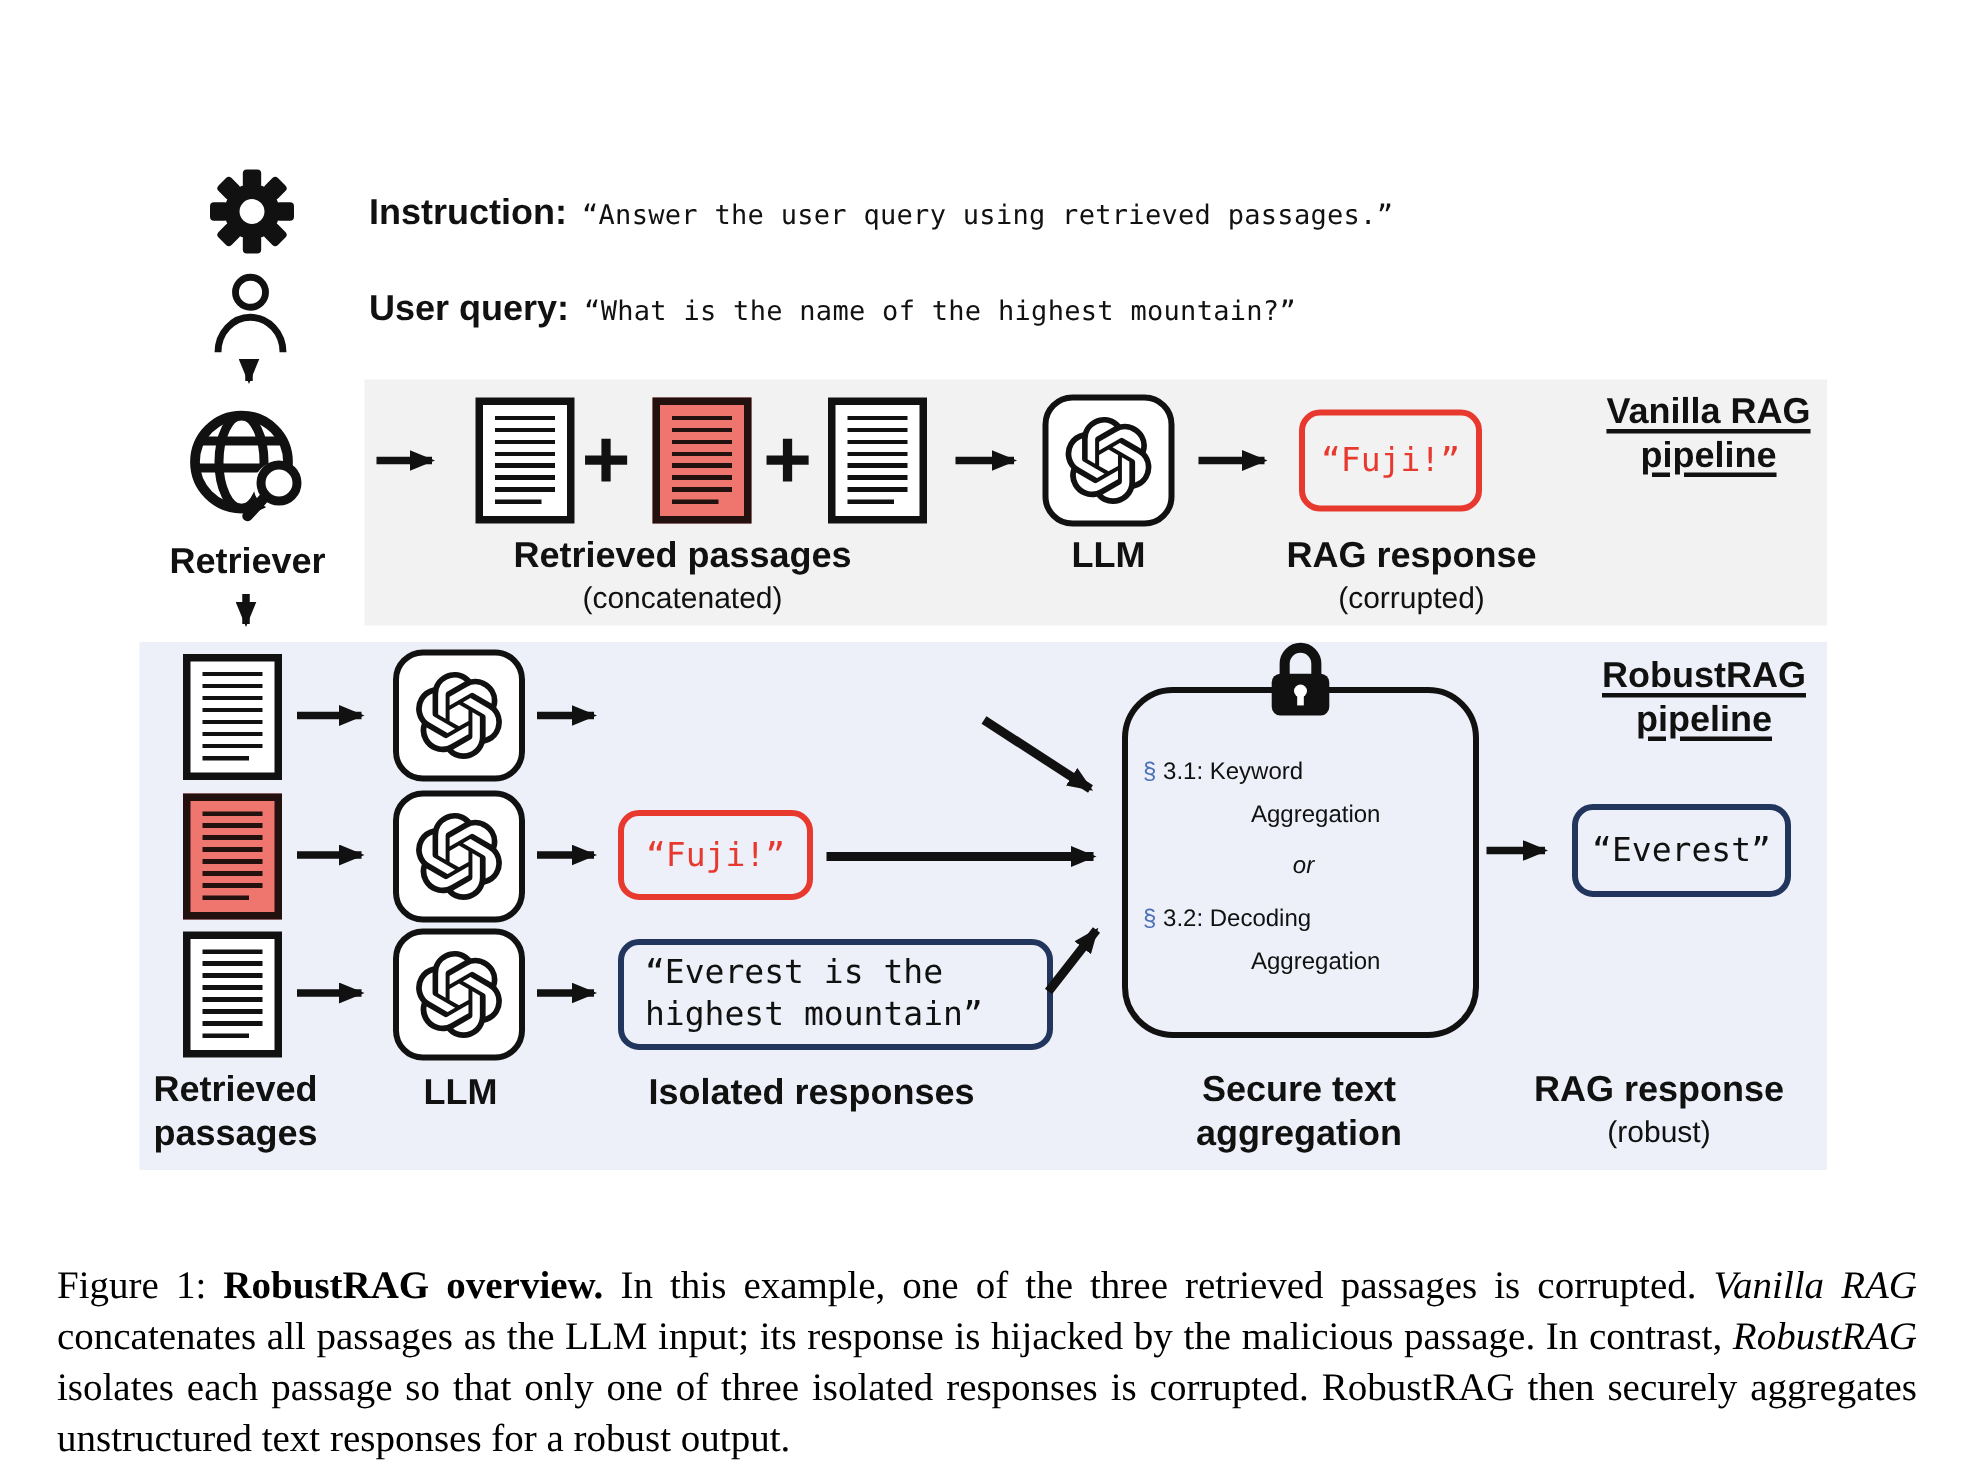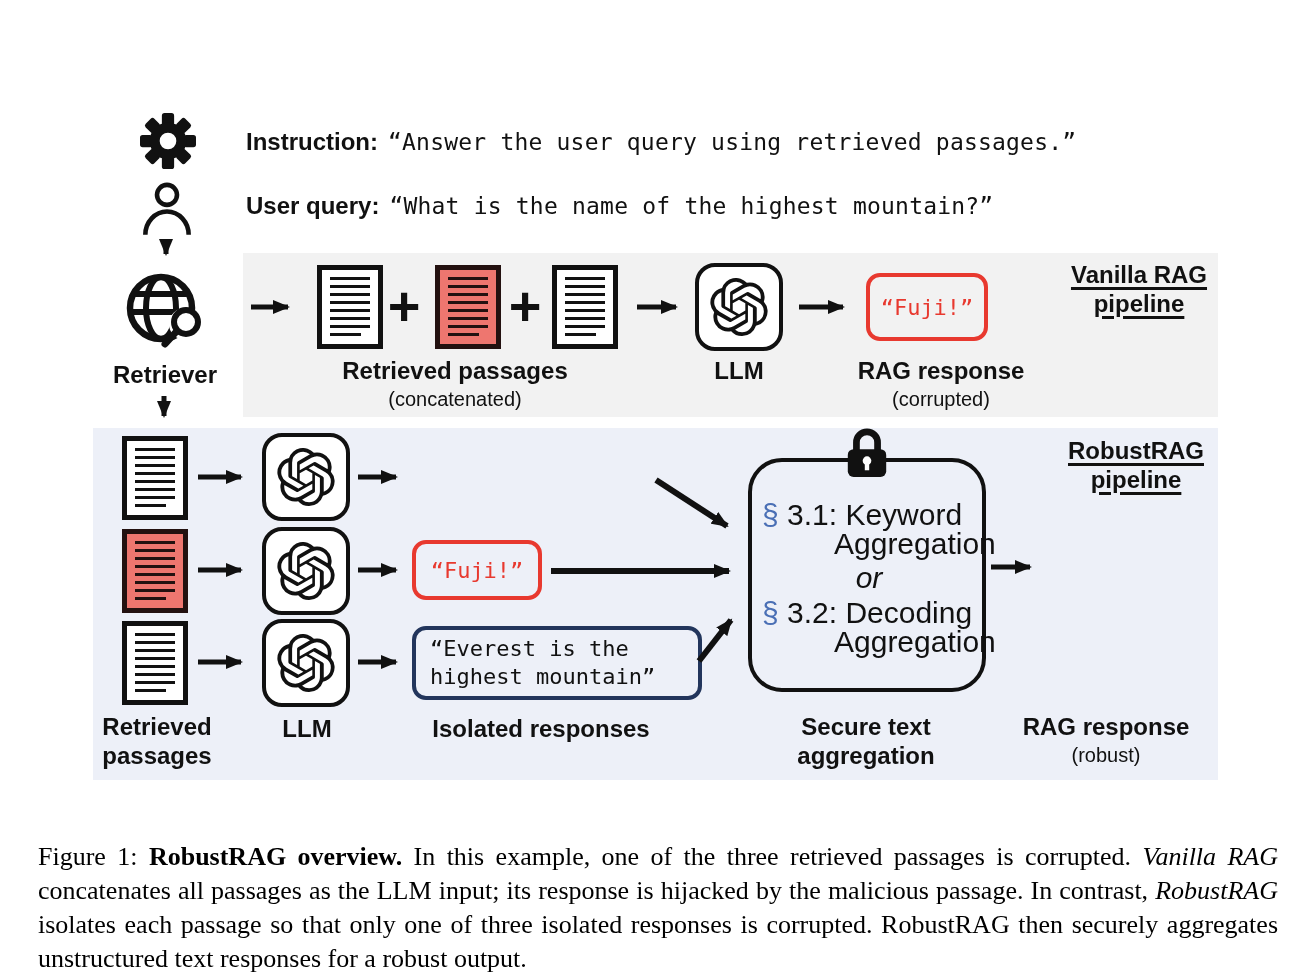--- a/index.html
+++ b/index.html
@@ -24,21 +24,21 @@
   
   .lbl{position:absolute;text-align:center;font-weight:bold;font-size:24px;line-height:29px;}
   .sublbl{font-weight:normal;font-size:20px;}
   .pipe-title{position:absolute;text-align:center;font-weight:bold;font-size:24px;line-height:29px;
               text-decoration:underline;text-decoration-thickness:3px;text-underline-offset:4px;}
 
   
   .prompt-row{position:absolute;left:246px;display:flex;align-items:baseline;gap:10px;white-space:nowrap;}
   .prompt-label{font-weight:bold;font-size:24px;}
   .mono{font-family:"DejaVu Sans Mono",monospace;}
-  .prompt-text{font-size:23px;letter-spacing:0.2px;}
+  .prompt-text{font-size:18px;letter-spacing:0.2px;}
 
   
   .doc{position:absolute;width:56px;height:74px;border:5px solid var(--ink);background:#fff;--doc-ink:var(--ink);}
   .doc .lines{position:absolute;left:8px;right:8px;top:7px;height:51px;
     background:repeating-linear-gradient(to bottom,var(--doc-ink) 0 3px,transparent 3px 8px);}
   .doc .shortline{position:absolute;left:8px;top:63px;height:3px;width:55%;background:var(--doc-ink);}
   .doc.corrupt{--doc-ink:var(--corrupt-ink);border-color:var(--corrupt-ink);background:var(--corrupt-fill);}
 
   
   .llm-box{position:absolute;width:80px;height:80px;border:4px solid var(--ink);border-radius:20px;
@@ -52,21 +52,21 @@
   .resp.red{border-color:var(--accent-red);color:var(--accent-red);}
   .resp.left{justify-content:flex-start;padding-left:14px;line-height:28px;}
 
   
   .plus{position:absolute;width:34px;height:70px;line-height:66px;text-align:center;
         font-weight:bold;font-size:56px;}
 
   
   .agg-box{position:absolute;left:748px;top:458px;width:230px;height:226px;border:4px solid var(--ink);
            border-radius:34px;}
-  .agg-text{position:absolute;left:762px;top:500px;width:214px;font-size:30px;line-height:29px;}
+  .agg-text{position:absolute;left:762px;top:500px;width:214px;font-size:16px;line-height:29px;}
   .agg-sym{color:var(--section-link-blue);}
   .agg-cont{padding-left:72px;}
   .agg-or{font-style:italic;text-align:center;margin:5px 0 6px 0;}
 
   
   .caption{position:absolute;left:38px;right:38px;top:814px;
     font-family:"Liberation Serif",serif;font-size:26px;line-height:34px;color:#000;
     text-align:justify;}
   .caption .b{font-weight:bold;}
   .caption .i{font-style:italic;}
@@ -216,20 +216,23 @@
     </div>
     <div class="agg-cont">Aggregation</div>
     <div class="agg-or">or</div>
     <div>
       <span class="agg-sym">§</span>
       <span>3.2: Decoding</span>
     </div>
     <div class="agg-cont">Aggregation</div>
   </div>
 
+  <div class="resp" style="left:1048px;top:536px;width:138px;height:54px">
+    <span>“Everest”</span>
+  </div>
 
   <div class="pipe-title" style="left:1061px;top:436px;width:150px">
     <div>RobustRAG</div>
     <div>pipeline</div>
   </div>
 
   <div class="lbl" style="left:87px;top:712px;width:140px">
     <div>Retrieved</div>
     <div>passages</div>
   </div>

